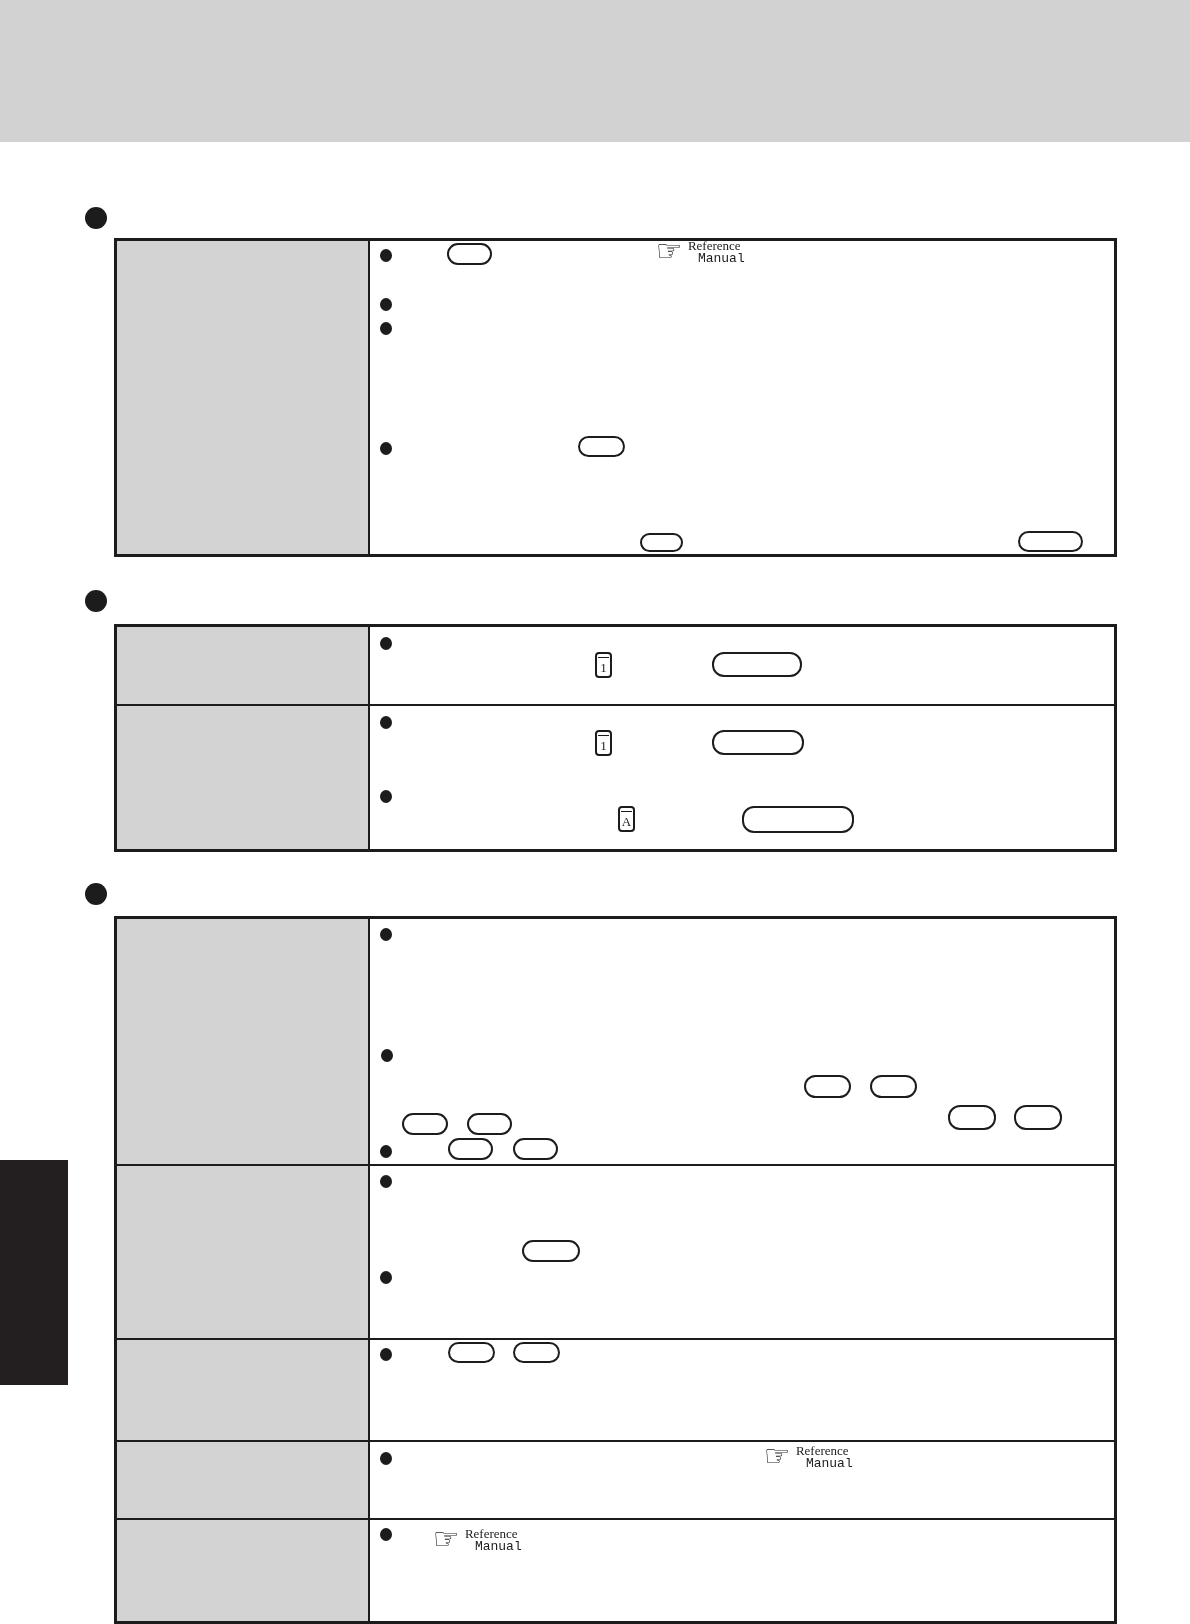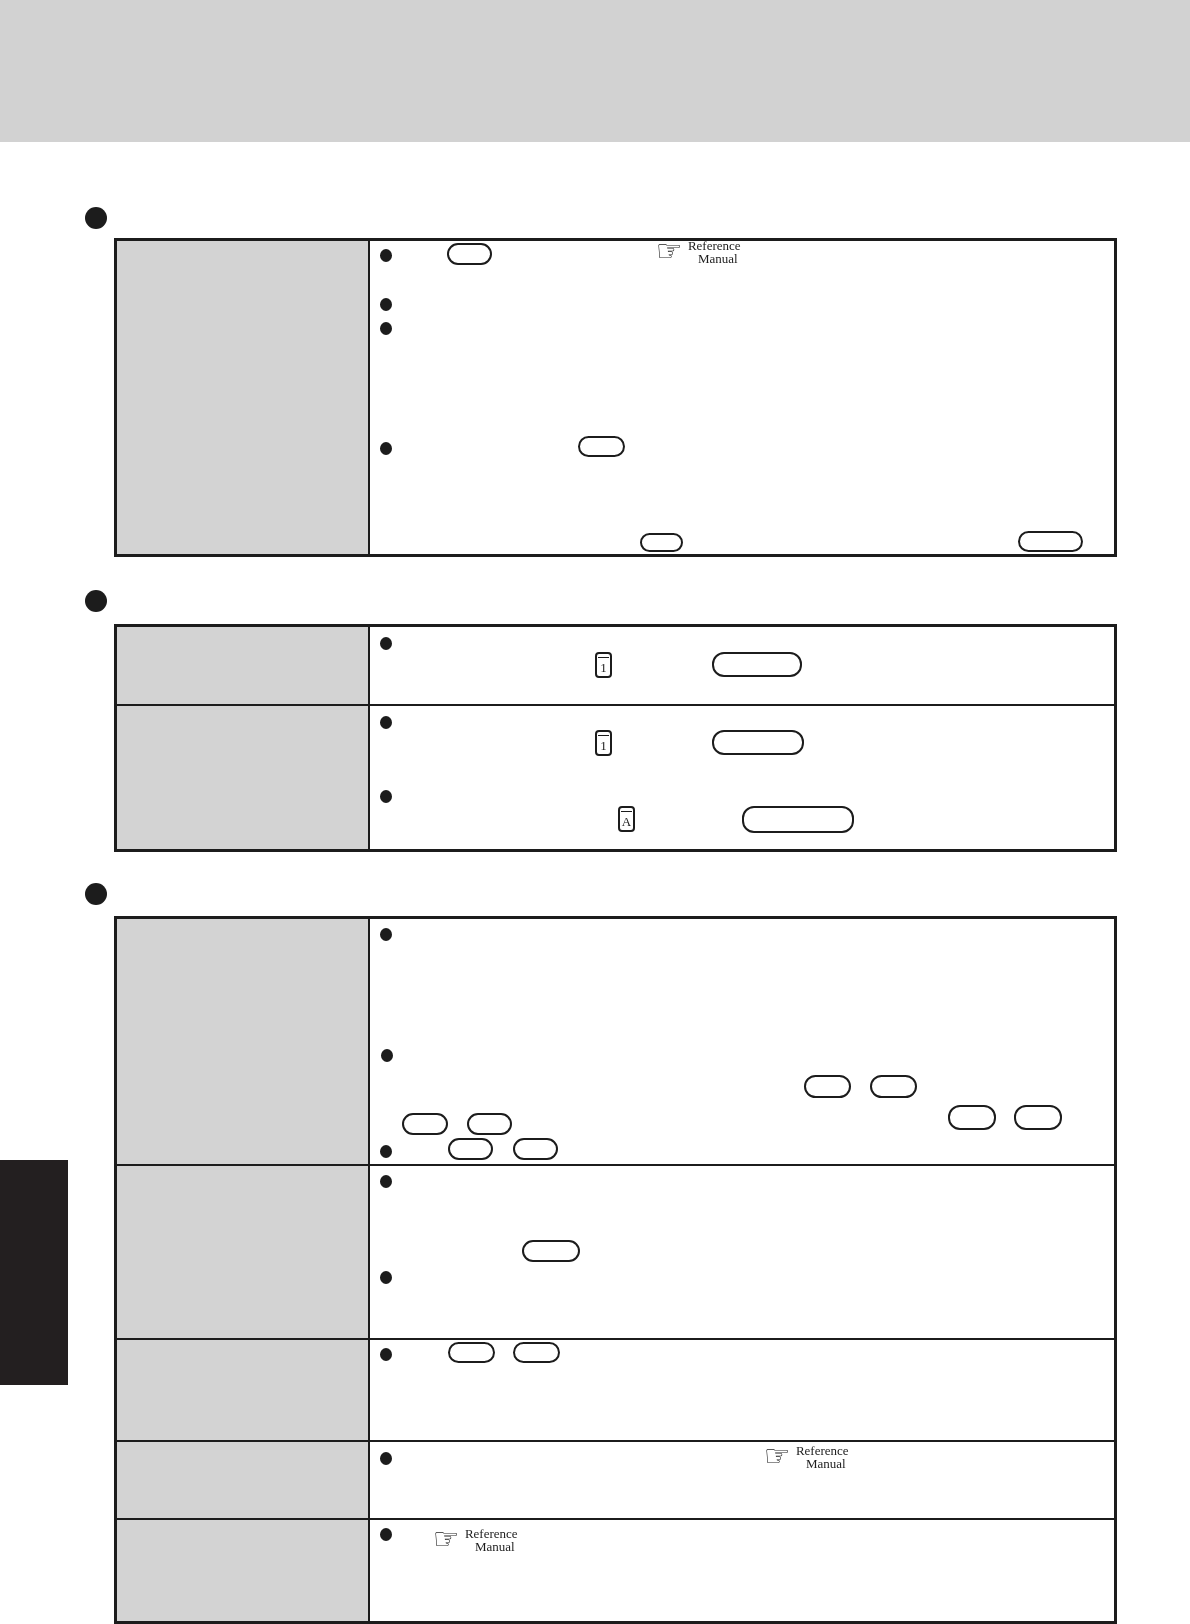--- a/index.html
+++ b/index.html
@@ -20,21 +20,21 @@
   .bullet{position:absolute;width:12px;height:13px;border-radius:50%;background:var(--line);}
   .pill{position:absolute;background:#fff;border:2.5px solid var(--line);border-radius:12px;box-sizing:border-box;}
   .key{position:absolute;width:17px;height:26px;background:#fff;border:2px solid var(--line);
        border-radius:4px;box-sizing:border-box;}
   .key .cap{position:absolute;left:1px;right:1px;top:3px;height:0;border-top:1.5px solid var(--line);}
   .key .ch{position:absolute;left:0;right:0;top:5px;bottom:0;display:flex;align-items:center;
        justify-content:center;font:13px "Liberation Serif", serif;color:var(--line);}
   .refman{position:absolute;display:flex;align-items:flex-start;gap:5px;color:var(--line);}
   .refman .hand{font-family:"DejaVu Sans", sans-serif;font-size:30px;line-height:26px;}
   .refman .rmtext{display:flex;flex-direction:column;font-size:13px;line-height:12.5px;padding-top:2px;}
-  .refman .rm2{padding-left:10px;}
+  .refman .rm2{padding-left:10px;font-family:Liberation Mono, monospace;}
 </style>
 </head>
 <body>
 
 <div class="page">
 
   <div class="band"></div>
 
   <div class="edge-tab"></div>
 

